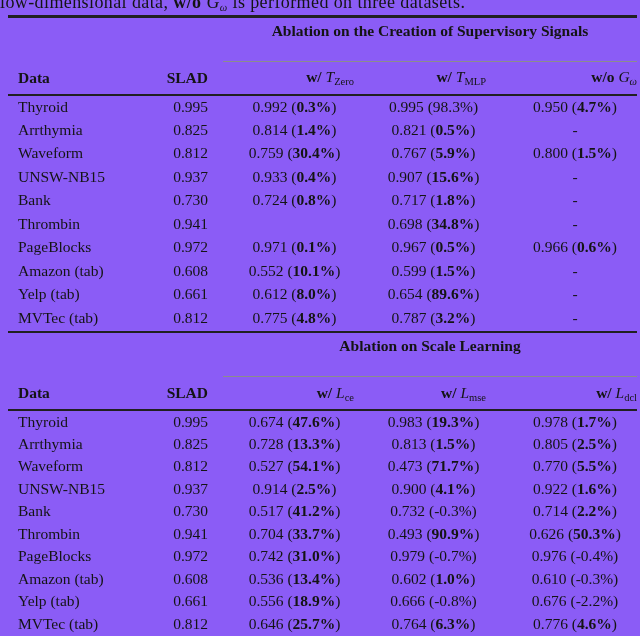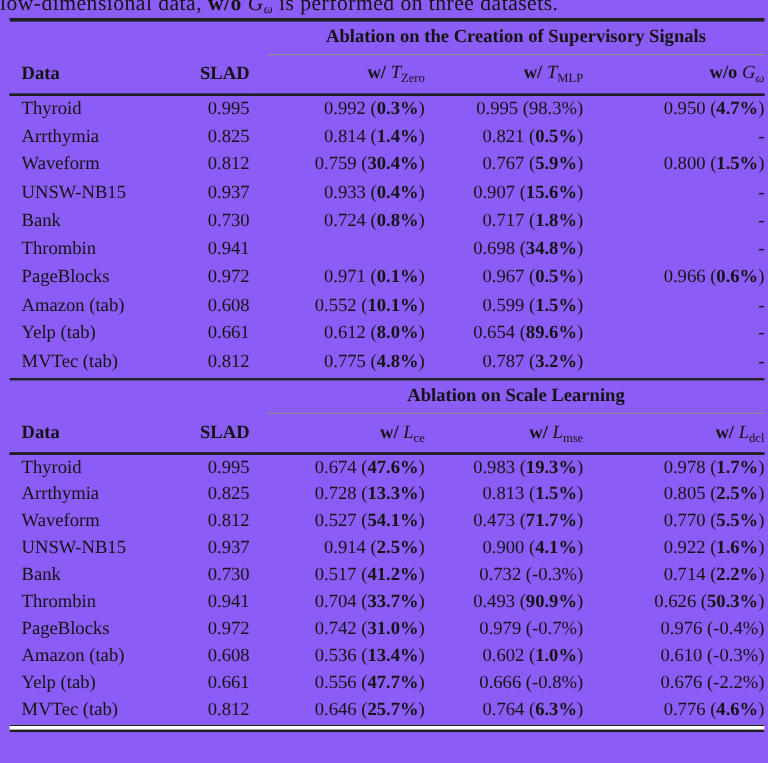--- a/index.html
+++ b/index.html
@@ -25,41 +25,41 @@
     margin-left: 8px; width: 629px; margin-top: 1px;
     border-top: 1.5px solid #202020;
     border-bottom: 2.5px solid #202020;
     height: 6px; background: #fff;
   }
 
   
   .spanhead {
     margin-left: 223px; width: 414px; margin-top: 3px;
     text-align: center; font-weight: bold; font-size: 15.5px;
-    line-height: 20px; padding-bottom: 4px;
+    line-height: 20px; padding-bottom: 20px;
     border-bottom: 1.3px solid #8c8c8c;
   }
 
   table { border-collapse: collapse; table-layout: fixed; margin-left: 8px; width: 629px; }
   col.c1 { width: 142px; } col.c2 { width: 58px; }
   col.c3 { width: 146px; } col.c4 { width: 132px; } col.c5 { width: 151px; }
 
   thead tr { height: 33px; border-bottom: 2.2px solid #202020; }
   thead th { font-weight: bold; font-size: 15.5px; vertical-align: middle; }
   th.data { text-align: left; padding-left: 10px; margin-top: 41px; }
   th.slad { text-align: right; }
   th.method { text-align: right; font-weight: normal; }
   th.method b { font-weight: bold; }
 
   tbody td { font-size: 15.5px; vertical-align: middle; }
   .t1 tbody tr { height: 23.5px; }
   .t2 tbody tr { height: 22.5px; }
   td.data { text-align: left; padding-left: 10px; }
   td.slad { text-align: right; }
-  td.m { text-align: right; padding-left: 27px; }
+  td.m { text-align: center; padding-left: 27px; }
 
   
   .mi { font-style: italic; font-family: "Liberation Serif", serif; }
   .msub { font-size: 10.5px; vertical-align: -3px; }
   .pb { font-weight: bold; }
 </style>
 </head>
 <body>
 
 <div class="page">
@@ -238,21 +238,21 @@
           <tr>
             <td class="data">Amazon (tab)</td>
             <td class="slad">0.608</td>
             <td class="m">0.536 (<span class="pb">13.4%</span>)</td>
             <td class="m">0.602 (<span class="pb">1.0%</span>)</td>
             <td class="m">0.610 (<span>-0.3%</span>)</td>
           </tr>
           <tr>
             <td class="data">Yelp (tab)</td>
             <td class="slad">0.661</td>
-            <td class="m">0.556 (<span class="pb">47.7%</span>)</td>
+            <td class="m">0.556 (<span class="pb">18.9%</span>)</td>
             <td class="m">0.666 (<span>-0.8%</span>)</td>
             <td class="m">0.676 (<span>-2.2%</span>)</td>
           </tr>
           <tr>
             <td class="data">MVTec (tab)</td>
             <td class="slad">0.812</td>
             <td class="m">0.646 (<span class="pb">25.7%</span>)</td>
             <td class="m">0.764 (<span class="pb">6.3%</span>)</td>
             <td class="m">0.776 (<span class="pb">4.6%</span>)</td>
           </tr>

